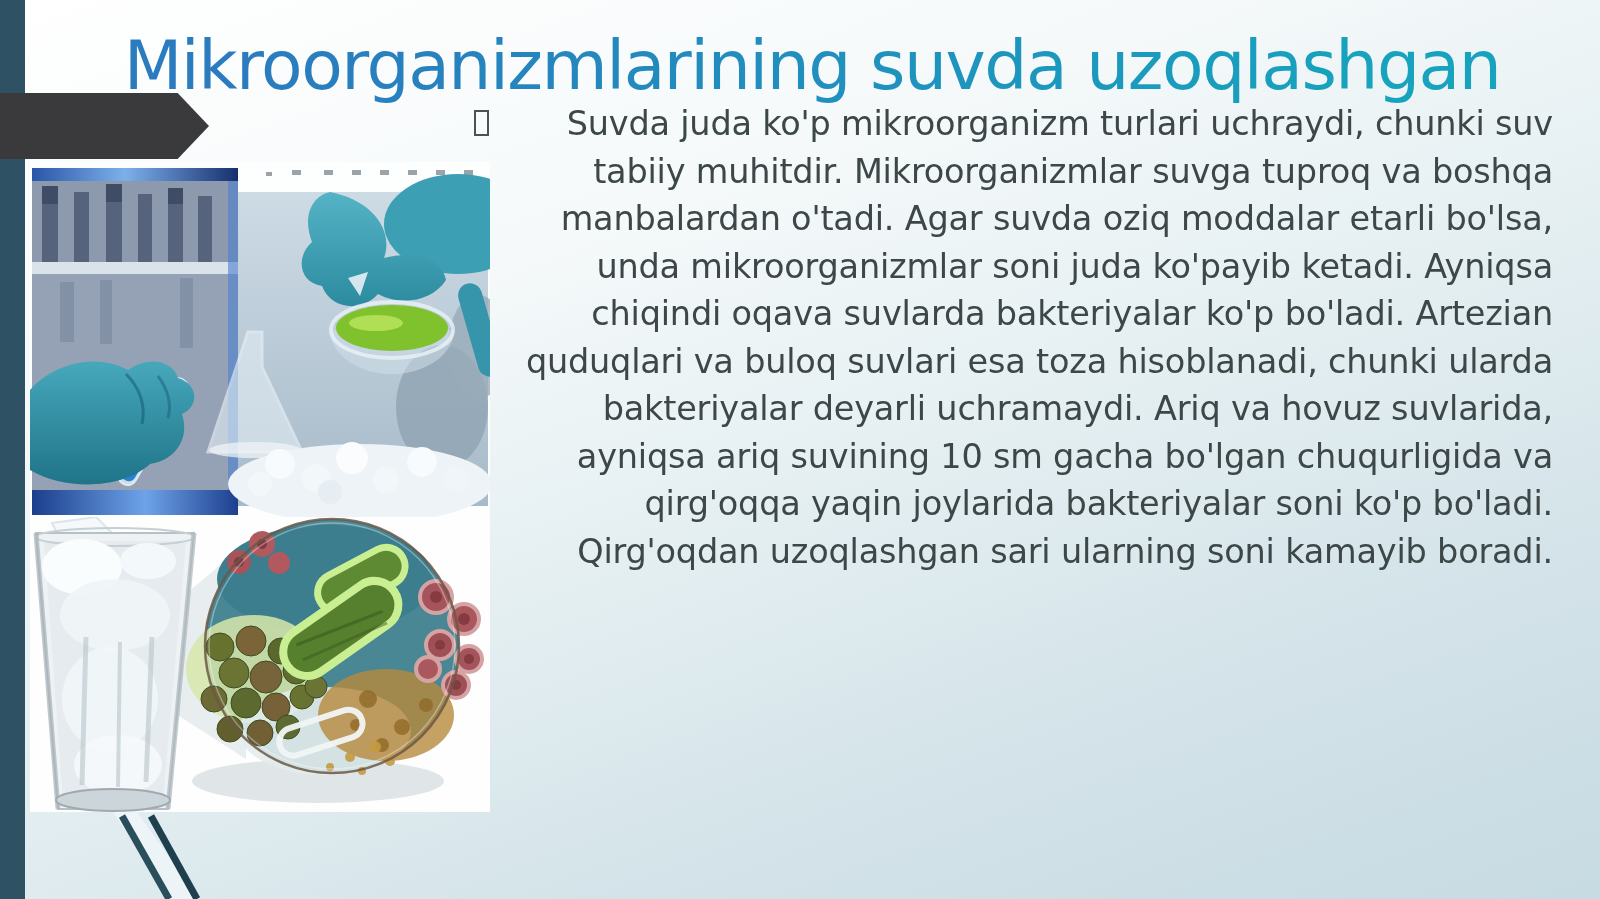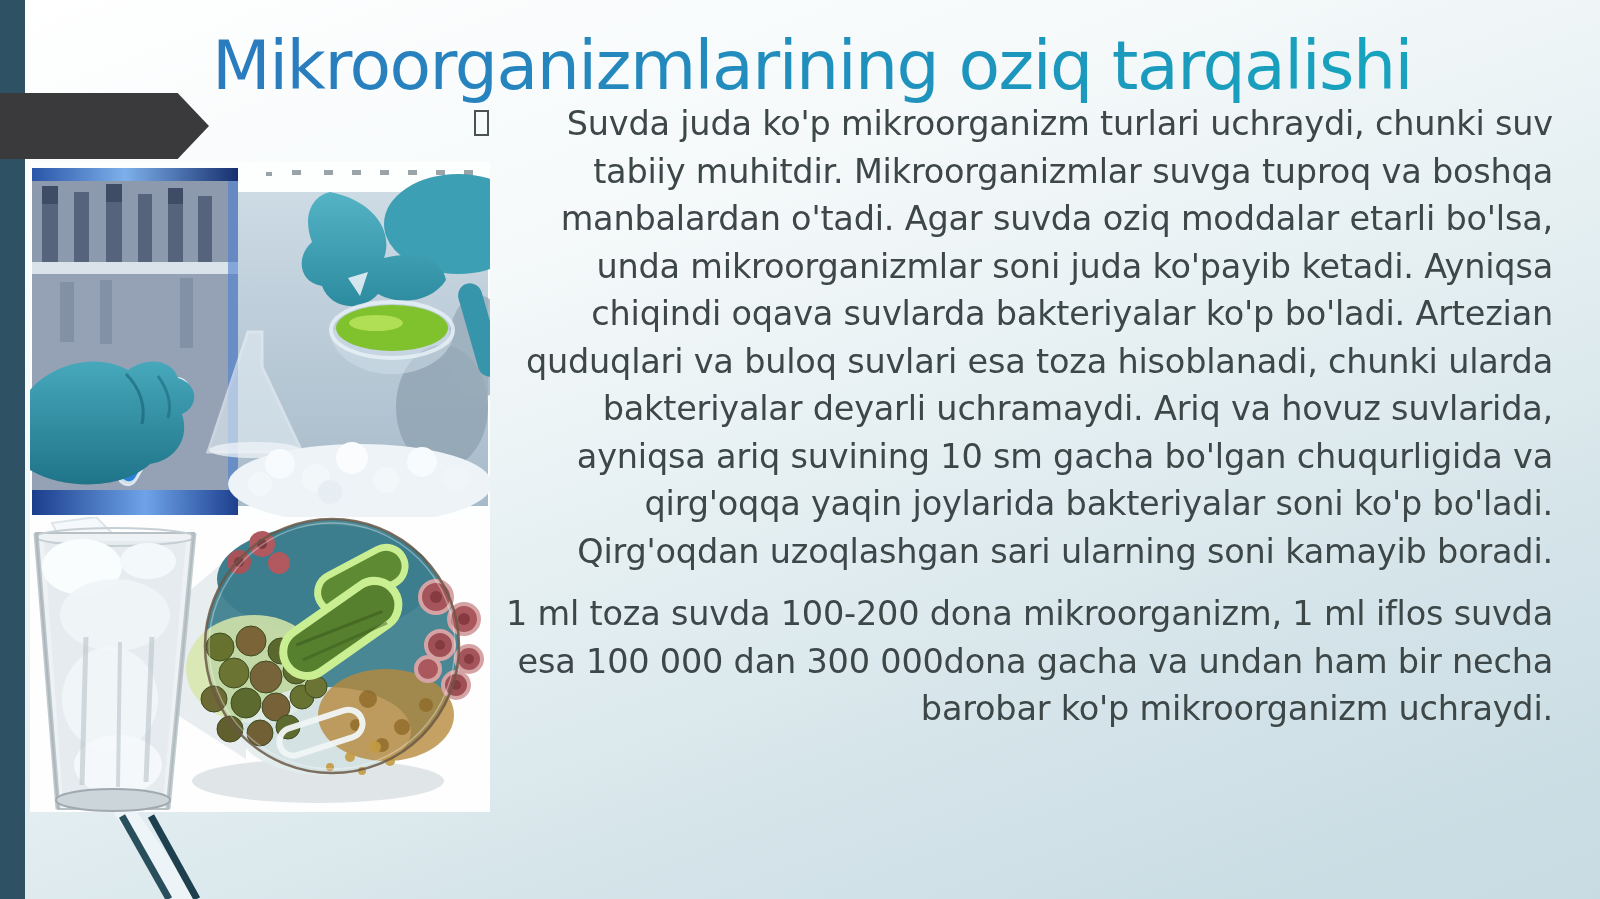--- a/index.html
+++ b/index.html
@@ -47,21 +47,21 @@
     position:absolute;left:-31px;top:10px;width:11px;height:22px;
     border:2px solid #4a5254;background:transparent;
   }
 </style>
 </head>
 <body>
 
 <div class="edge-stripe"></div>
 <div class="arrow-accent"></div>
 
-<h1 class="page-title">Mikroorganizmlarining oziq tarqalishi</h1>
+<h1 class="page-title">Mikroorganizmlarining suvda uzoqlashgan</h1>
 
 <div class="figure-panel figure-lab">
   <svg width="460" height="355" viewBox="0 0 460 355">
     <defs>
       <linearGradient id="barTop" x1="0" y1="0" x2="1" y2="0">
         <stop offset="0" stop-color="#2a55a8"></stop>
           <stop offset="0.45" stop-color="#7db0ea"></stop>
           <stop offset="1" stop-color="#16306e"></stop>
       </linearGradient>
       <linearGradient id="barBot" x1="0" y1="0" x2="1" y2="0">
@@ -272,16 +272,13 @@
     <line x1="97" y1="4" x2="144" y2="87" stroke="#2a4f5c" stroke-width="7"></line>
     <line x1="126" y1="4" x2="172" y2="87" stroke="#1e3f4d" stroke-width="7"></line>
   </svg>
 </div>
 
 <div class="text-block">
   <p class="para para-first">
     <span class="bullet-box"></span>
     <span>Suvda juda ko'p mikroorganizm turlari uchraydi, chunki suv tabiiy muhitdir. Mikroorganizmlar suvga tuproq va boshqa manbalardan o'tadi. Agar suvda oziq moddalar etarli bo'lsa, unda mikroorganizmlar soni juda ko'payib ketadi. Ayniqsa chiqindi oqava suvlarda bakteriyalar ko'p bo'ladi. Artezian quduqlari va buloq suvlari esa toza hisoblanadi, chunki ularda bakteriyalar deyarli uchramaydi. Ariq va hovuz suvlarida, ayniqsa ariq suvining 10 sm gacha bo'lgan chuqurligida va qirg'oqqa yaqin joylarida bakteriyalar soni ko'p bo'ladi. Qirg'oqdan uzoqlashgan sari ularning soni kamayib boradi.</span>
   </p>
-  <p class="para para-second">
-    <span>1 ml toza suvda 100-200 dona mikroorganizm, 1 ml iflos suvda esa 100 000 dan 300 000dona gacha va undan ham bir necha barobar ko'p mikroorganizm uchraydi.</span>
-  </p>
 </div>
 
 </body></html>

